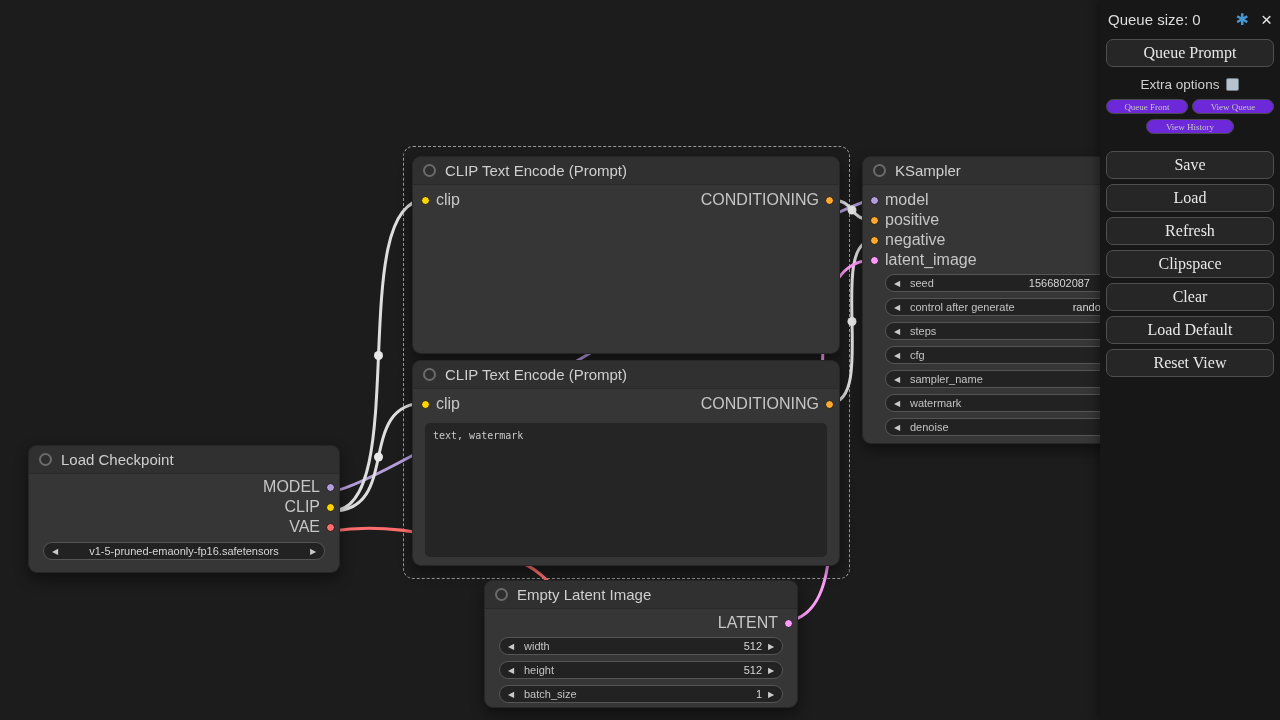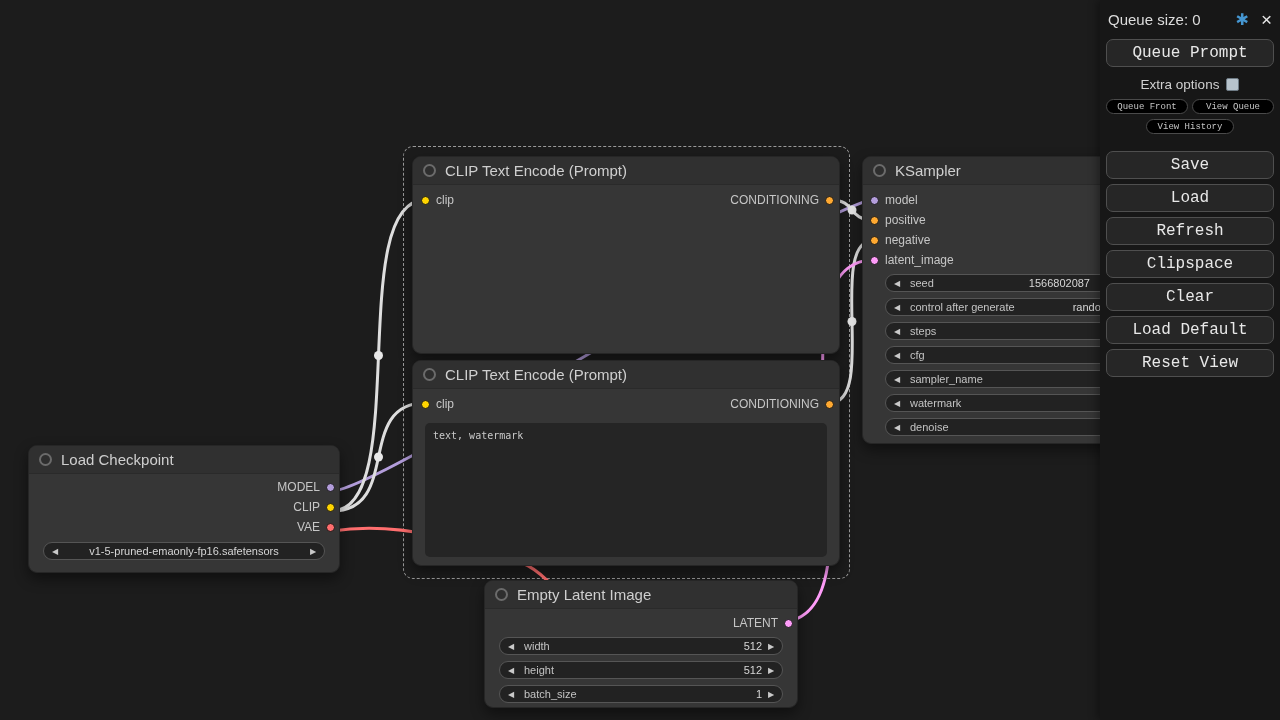--- a/index.html
+++ b/index.html
@@ -14,21 +14,21 @@
   .lk{fill:none;stroke-width:3;stroke-linecap:round;}
 
   
   .node{position:absolute;background:#363636;border:1px solid #262626;border-radius:9px;
         z-index:2;box-shadow:0 6px 14px rgba(0,0,0,.45);box-sizing:border-box;}
   .titlebar{height:28px;display:flex;align-items:center;gap:9px;padding:0 10px;
         background:#303030;border-radius:8px 8px 0 0;border-bottom:1px solid #2a2a2a;box-sizing:border-box;}
   .tdot{width:9px;height:9px;border-radius:50%;background:#2e2e2e;border:2px solid #6b6b6b;flex:none;}
   .ttext{color:#cfcfcf;font-size:15px;white-space:nowrap;}
 
-  .slot{display:flex;align-items:center;gap:6px;color:#c6c6c6;font-size:12px;height:20px;}
+  .slot{display:flex;align-items:center;gap:6px;color:#c6c6c6;font-size:16px;height:20px;}
   .dot{width:9px;height:9px;border-radius:50%;border:1px solid #191919;box-sizing:border-box;flex:none;}
   .dot.model{background:#b39ddb}.dot.clip{background:#ffd500}.dot.vae{background:#ff6e6e}
   .dot.cond{background:#ffa931}.dot.latent{background:#ff9cf9}
 
   .outs{display:flex;flex-direction:column;align-items:flex-end;padding:3px 4px 0 0;}
   .ins{display:flex;flex-direction:column;align-items:flex-start;padding:5px 0 0 7px;}
   .iorow{display:flex;justify-content:space-between;align-items:center;height:30px;padding:0 5px 0 8px;}
 
   .pill{height:18px;border-radius:9px;background:#222222;border:1px solid #555555;
         display:flex;align-items:center;padding:0 6px;color:#d6d6d6;font-size:11px;box-sizing:border-box;}
@@ -57,29 +57,29 @@
   #n-latent .widgets{margin:4px 14px 0 14px;}
   #n-latent .pill{margin-bottom:6px;}
 
   
   .panel{position:absolute;right:0;top:0;width:180px;height:720px;background:#171717;z-index:10;
         box-sizing:border-box;padding:10px 6px 0 6px;box-shadow:-3px 0 8px rgba(0,0,0,.35);}
   .panel-top{display:flex;align-items:center;color:#dcdcdc;font-size:15px;padding:0 2px;}
   .panel-top .spacer{flex:1;}
   .gear{color:#4596d1;font-size:16px;margin-right:12px;cursor:pointer;}
   .closex{color:#e6e6e6;font-size:19px;line-height:14px;cursor:pointer;}
-  button{font-family:Liberation Mono, monospace;cursor:pointer;}
+  button{font-family:Liberation Serif, serif;cursor:pointer;}
   .big-btn{display:block;width:100%;height:28px;background:#262626;border:1px solid #4f4f4f;
         border-radius:7px;color:#e8e8e8;font-size:16px;margin:0 0 5px 0;}
   .qp-btn{margin-top:10px;margin-bottom:0;}
   .extra-row{display:flex;align-items:center;justify-content:center;gap:7px;margin-top:10px;
         color:#d0d0d0;font-size:13.5px;text-align:right;}
   .checkbox{width:11px;height:11px;background:#b7c3cc;border:1px solid #6e7b85;border-radius:2px;display:inline-block;}
   .small-row{display:flex;gap:4px;margin-top:7px;}
-  .small-btn{flex:1;height:15px;font-size:9px;background:#000000;border:1px solid #4a4a4a;
+  .small-btn{flex:1;height:15px;font-size:9px;background:#6d28d9;border:1px solid #4a4a4a;
         border-radius:8px;color:#c5c5c5;padding:0;line-height:12px;}
   .history-btn{display:block;width:88px;margin:5px auto 0 auto;flex:none;}
   .stack{margin-top:17px;}
 </style>
 </head>
 <body>
 
 <div class="canvas">
 
   <div class="selection-outline"></div>

